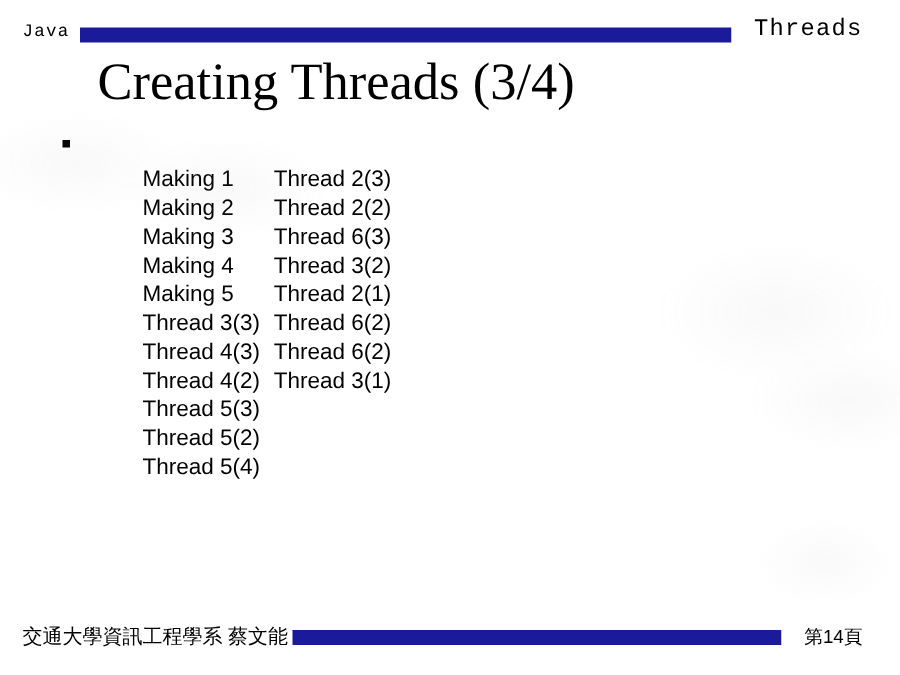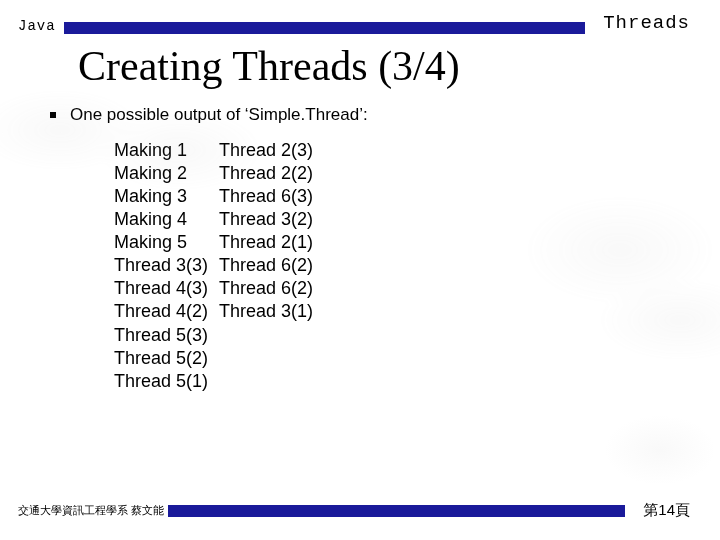--- a/index.html
+++ b/index.html
@@ -23,21 +23,21 @@
   .bullet-text { }
 
   .output-block { margin-left: 64px; }
   .output-cols { display: flex; }
   .col { }
   .col1 { width: 105px; }
   .col2 { }
   .line { white-space: nowrap; font-size: 18px; line-height: 1.28; }
 
   .footer-row { position: absolute; left: 0; right: 0; bottom: 20px; display: flex; align-items: center; padding: 0 30px 0 18px; }
-  .fl-left { font-size: 11px; margin-right: 4px; }
+  .fl-left { font-size: 16px; margin-right: 4px; }
   .fl-bar { flex: 1; height: 12px; background: #1a1a9a; }
   .fl-right { font-size: 15px; margin-left: 18px; }
 </style>
 </head>
 <body>
 
 <div class="watermark wm1"></div>
 <div class="watermark wm2"></div>
 <div class="watermark wm3"></div>
 
@@ -45,37 +45,36 @@
   <div class="hl-left">Java</div>
   <div class="hl-bar"></div>
   <div class="hl-right">Threads</div>
 </div>
 
 <div class="title">Creating Threads (3/4)</div>
 
 <div class="body">
   <div class="bullet-row">
     <div class="bullet-dot"></div>
-    <div class="bullet-text">One possible output of ‘Simple.Thread’:</div>
   </div>
 
   <div class="output-block">
     <div class="output-cols">
       <div class="col col1">
         <div class="line">Making 1</div>
         <div class="line">Making 2</div>
         <div class="line">Making 3</div>
         <div class="line">Making 4</div>
         <div class="line">Making 5</div>
         <div class="line">Thread 3(3)</div>
         <div class="line">Thread 4(3)</div>
         <div class="line">Thread 4(2)</div>
         <div class="line">Thread 5(3)</div>
         <div class="line">Thread 5(2)</div>
-        <div class="line">Thread 5(1)</div>
+        <div class="line">Thread 5(4)</div>
       </div>
       <div class="col col2">
         <div class="line">Thread 2(3)</div>
         <div class="line">Thread 2(2)</div>
         <div class="line">Thread 6(3)</div>
         <div class="line">Thread 3(2)</div>
         <div class="line">Thread 2(1)</div>
         <div class="line">Thread 6(2)</div>
         <div class="line">Thread 6(2)</div>
         <div class="line">Thread 3(1)</div>

